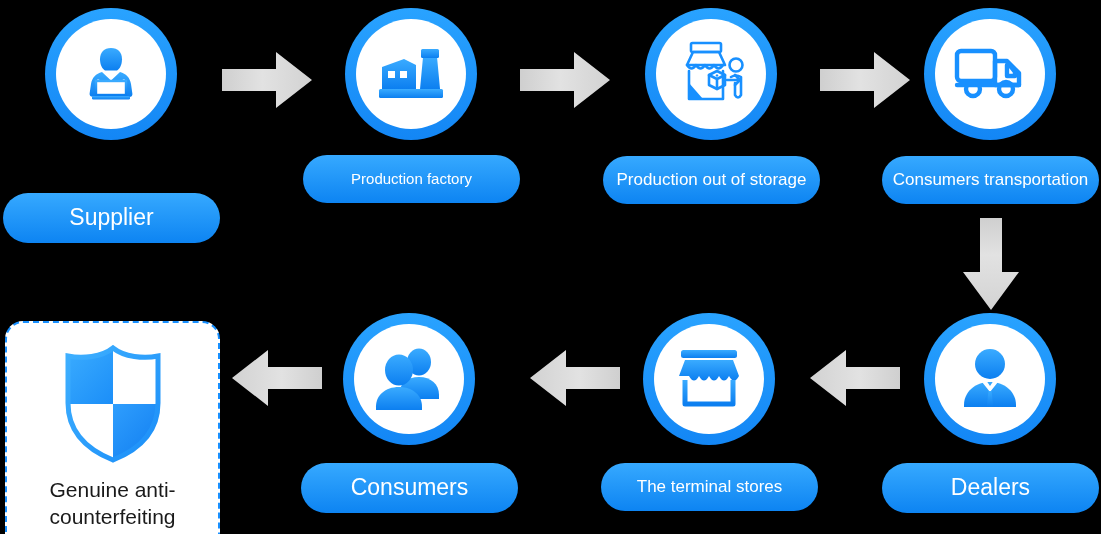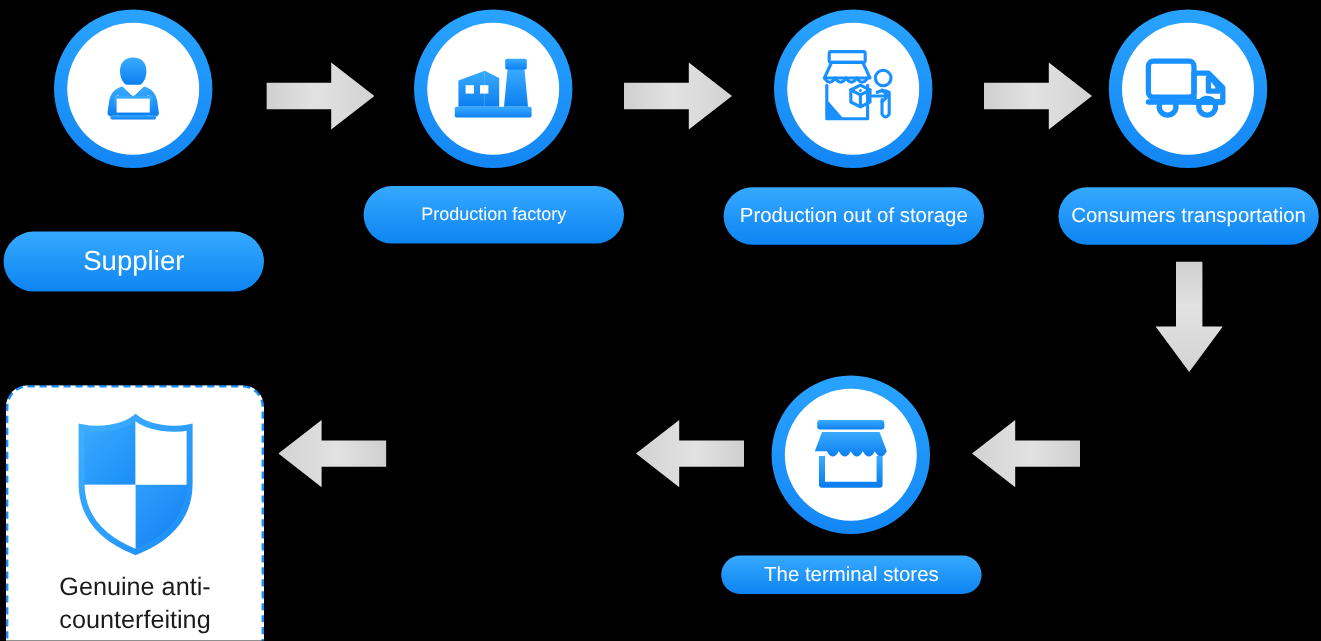--- a/index.html
+++ b/index.html
@@ -273,20 +273,41 @@
           <linearGradient id="gA5" x1="1" y1="0" x2="0" y2="0">
         <stop offset="0%" stop-color="#cfcfcf"></stop>
             <stop offset="45%" stop-color="#e2e2e2"></stop>
             <stop offset="100%" stop-color="#d2d2d2"></stop>
       </linearGradient>
         </defs>
       <path d="M90 17 H36 V0 L0 28 L36 56 V39 H90 Z" fill="url(#gA5)"></path>
     </svg>
   </div>
 
+  <div class="node" style="left:298px; top:305px; width:222px; height:212px;">
+    <div class="circle" style="left:45px; top:8px; width:132px; height:132px;">
+      <div class="circle-inner" style="width:110px; height:110px;">
+        <span>
+          <svg width="76" height="70" viewBox="0 0 76 70">
+            <defs>
+                <linearGradient id="gCon" x1="0" y1="0" x2="0" y2="1">
+              <stop offset="0%" stop-color="#3aabff"></stop>
+                  <stop offset="100%" stop-color="#0c7ff0"></stop>
+            </linearGradient>
+              </defs>
+            <ellipse cx="48" cy="18" rx="12" ry="13.5" fill="url(#gCon)"></ellipse>
+            <path d="M48 33 c-12 0 -20 7.5 -20 17.5 V55 h40 v-4.5 c0 -10 -8 -17.5 -20 -17.5 Z" fill="url(#gCon)"></path>
+            <ellipse cx="28" cy="26" rx="14" ry="15.5" fill="url(#gCon)"></ellipse>
+            <path d="M28 43 c-14 0 -23 8.5 -23 19.5 V66 h46 v-3.5 c0 -11 -9 -19.5 -23 -19.5 Z" fill="url(#gCon)"></path>
+          </svg>
+        </span>
+      </div>
+    </div>
+    <div class="pill one-line" style="left:3px; top:158px; width:217px; height:50px;">Consumers</div>
+  </div>
 
   <div class="arrow" style="left:530px; top:350px;">
     <svg width="90" height="56" viewBox="0 0 90 56">
       <defs>
           <linearGradient id="gA6" x1="1" y1="0" x2="0" y2="0">
         <stop offset="0%" stop-color="#cfcfcf"></stop>
             <stop offset="45%" stop-color="#e2e2e2"></stop>
             <stop offset="100%" stop-color="#d2d2d2"></stop>
       </linearGradient>
         </defs>
@@ -305,30 +326,51 @@
                   <stop offset="100%" stop-color="#0c7ff0"></stop>
             </linearGradient>
               </defs>
             <rect x="10" y="6" width="56" height="8" rx="2.5" fill="url(#gStore)"></rect>
             <path d="M8 32 L14 16 H62 L68 32 q-5 9 -10 0 q-5 9 -10 0 q-5 9 -10 0 q-5 9 -10 0 q-5 9 -10 0 Z" fill="url(#gStore)"></path>
             <path d="M14 36 V60 H62 V36" fill="none" stroke="url(#gStore)" stroke-width="5" stroke-linejoin="round"></path>
           </svg>
         </span>
       </div>
     </div>
-    <div class="pill two-line" style="left:3px; top:158px; width:217px; height:32px;">The terminal stores</div>
+    <div class="pill two-line" style="left:3px; top:158px; width:217px; height:48px;">The terminal stores</div>
   </div>
 
   <div class="arrow" style="left:810px; top:350px;">
     <svg width="90" height="56" viewBox="0 0 90 56">
       <defs>
           <linearGradient id="gA7" x1="1" y1="0" x2="0" y2="0">
         <stop offset="0%" stop-color="#cfcfcf"></stop>
             <stop offset="45%" stop-color="#e2e2e2"></stop>
             <stop offset="100%" stop-color="#d2d2d2"></stop>
       </linearGradient>
         </defs>
       <path d="M90 17 H36 V0 L0 28 L36 56 V39 H90 Z" fill="url(#gA7)"></path>
     </svg>
   </div>
 
+  <div class="node" style="left:879px; top:305px; width:222px; height:212px;">
+    <div class="circle" style="left:45px; top:8px; width:132px; height:132px;">
+      <div class="circle-inner" style="width:110px; height:110px;">
+        <span>
+          <svg width="74" height="70" viewBox="0 0 74 70">
+            <defs>
+                <linearGradient id="gDeal" x1="0" y1="0" x2="0" y2="1">
+              <stop offset="0%" stop-color="#3aabff"></stop>
+                  <stop offset="100%" stop-color="#0c7ff0"></stop>
+            </linearGradient>
+              </defs>
+            <circle cx="37" cy="20" r="15" fill="url(#gDeal)"></circle>
+            <path d="M37 38 c-15 0 -26 10 -26 23 V63 h52 v-2 c0 -13 -11 -23 -26 -23 Z" fill="url(#gDeal)"></path>
+            <path d="M29 38 L37 48 L45 38 L41 36 L37 42 L33 36 Z" fill="#ffffff"></path>
+            <path d="M35.4 47 h3.2 l1.6 16 h-6.4 Z" fill="url(#gDeal)"></path>
+          </svg>
+        </span>
+      </div>
+    </div>
+    <div class="pill one-line" style="left:3px; top:158px; width:217px; height:50px;">Dealers</div>
+  </div>
 
 </div>
 
 </body></html>

